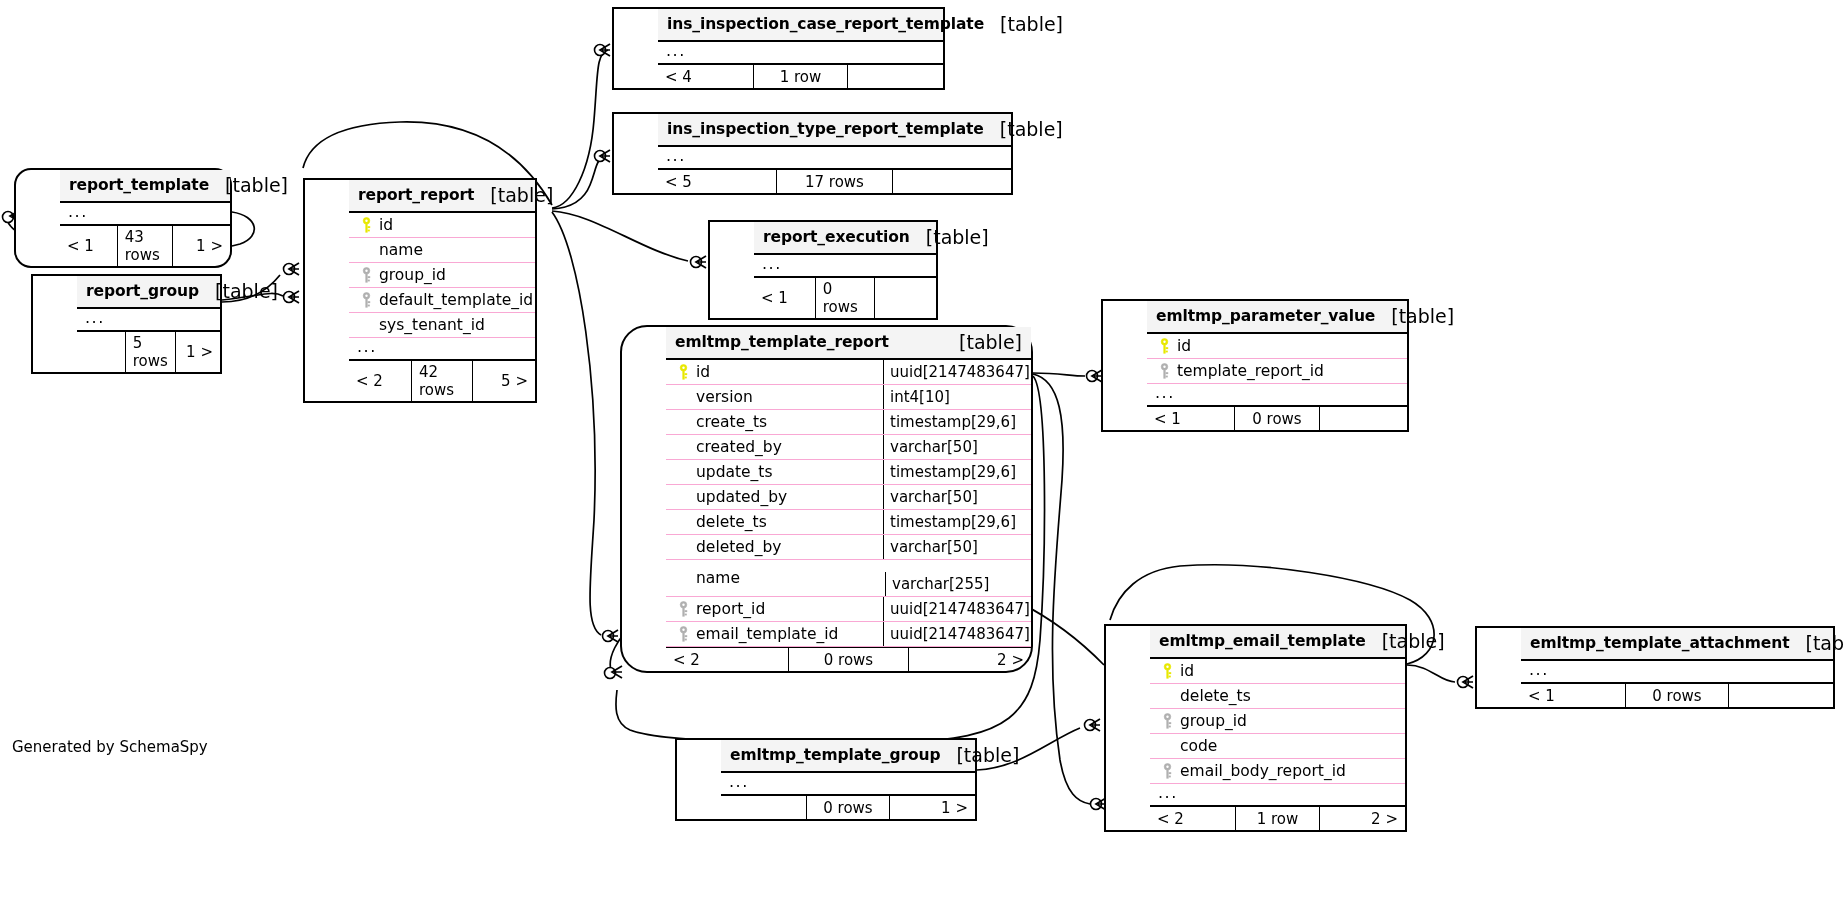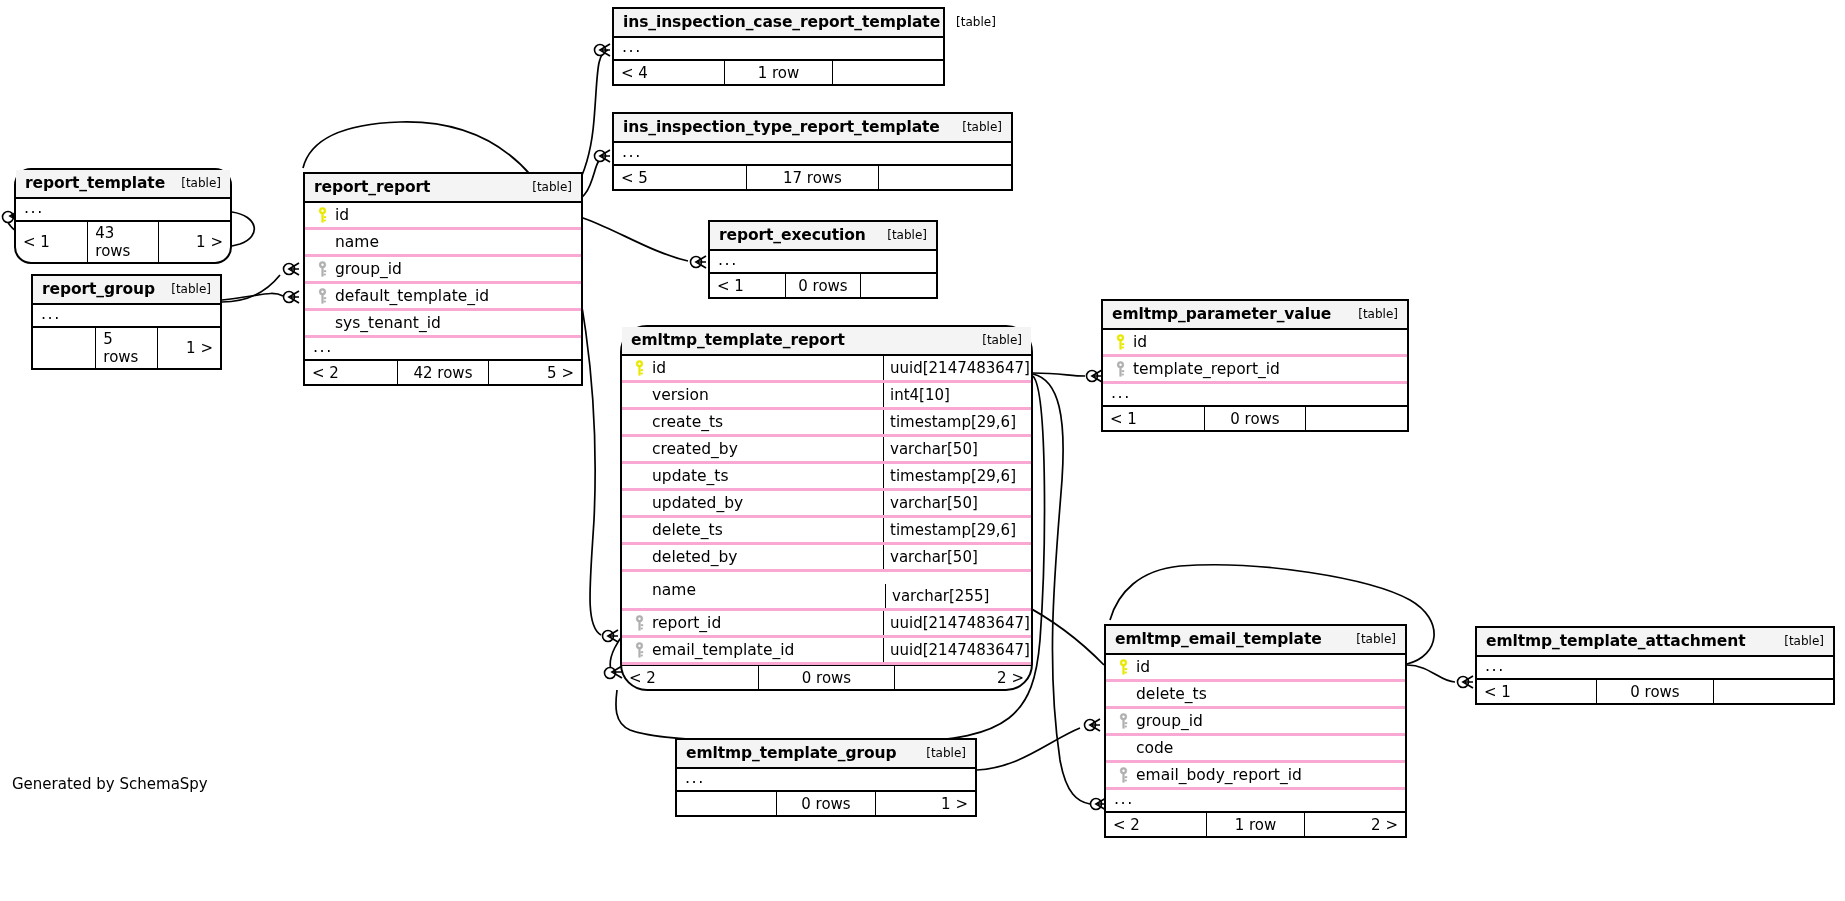--- a/index.html
+++ b/index.html
@@ -26,47 +26,48 @@
     height: 901px;
     pointer-events: none;
   }
   .tbl {
     position: absolute;
     box-sizing: border-box;
     border: 2px solid #000000;
     background: #ffffff;
     font-size: 15.5px;
     z-index: 5;
+    padding-left: 44px;
   }
   .tbl .hdr {
     background: #f4f4f4;
     border-bottom: 2px solid #000000;
     display: flex;
     align-items: center;
     justify-content: space-between;
     padding: 4px 9px 5px 9px;
     box-sizing: border-box;
   }
   .tbl .hdr .tname {
     font-weight: bold;
     font-size: 15.5px;
     letter-spacing: -0.1px;
     white-space: nowrap;
   }
   .tbl .hdr .ttype {
     font-weight: normal;
-    font-size: 12px;
+    font-size: 19px;
     color: #000000;
     padding-left: 16px;
     white-space: nowrap;
   }
   .row {
     display: flex;
     align-items: stretch;
-    border-bottom: 3px solid #f9a8d4;
+    border-bottom: 1px solid #f9a8d4;
     box-sizing: border-box;
     min-height: 25px;
     text-align: right;
   }
   .row:last-child { border-bottom: none; }
   .row .cname {
     flex: 1 1 auto;
     display: flex;
     align-items: center;
     padding: 3px 6px 3px 8px;
@@ -114,21 +115,21 @@
     padding: 2px 7px;
     display: flex;
     align-items: center;
   }
   .footer .fl { flex: 0 0 33.33%; justify-content: flex-start; }
   .footer .fc { flex: 0 0 33.33%; justify-content: center; border-left: 1px solid #000; border-right: 1px solid #000; }
   .footer .fr { flex: 1 1 auto; justify-content: flex-end; }
   .credit {
     position: absolute;
     left: 12px;
-    top: 775px;
+    top: 738px;
     font-size: 15px;
     color: #000;
     z-index: 6;
   }
   svg.keyicon { display:block; }
 </style>
 </head>
 <body>
 
 <div id="canvas">
@@ -231,21 +232,21 @@
         <span class="tname">report_template</span>
         <span class="ttype">[table]</span>
       </div>
       <div class="ellipsis-row">...</div>
       <div class="footer">
         <div class="fl">&lt; 1</div>
         <div class="fc">43 rows</div>
         <div class="fr">1 &gt;</div>
       </div>
     </div>
-    <div class="tbl" style="left: 303px; top: 172px; width: 280px;">
+    <div class="tbl" style="left: 303px; top: 178px; width: 234px;">
       <div class="hdr">
         <span class="tname">report_report</span>
         <span class="ttype">[table]</span>
       </div>
       <div class="row">
         <div class="cname">
           <span class="keyslot">
             <svg class="keyicon" width="11" height="17" viewBox="0 0 11 17">
               <circle cx="5.5" cy="3.8" r="3.3" fill="#e8e800" stroke="#e8e800" stroke-width="0.6"></circle>
               <circle cx="5.5" cy="3.8" r="1.2" fill="#fff"></circle>

